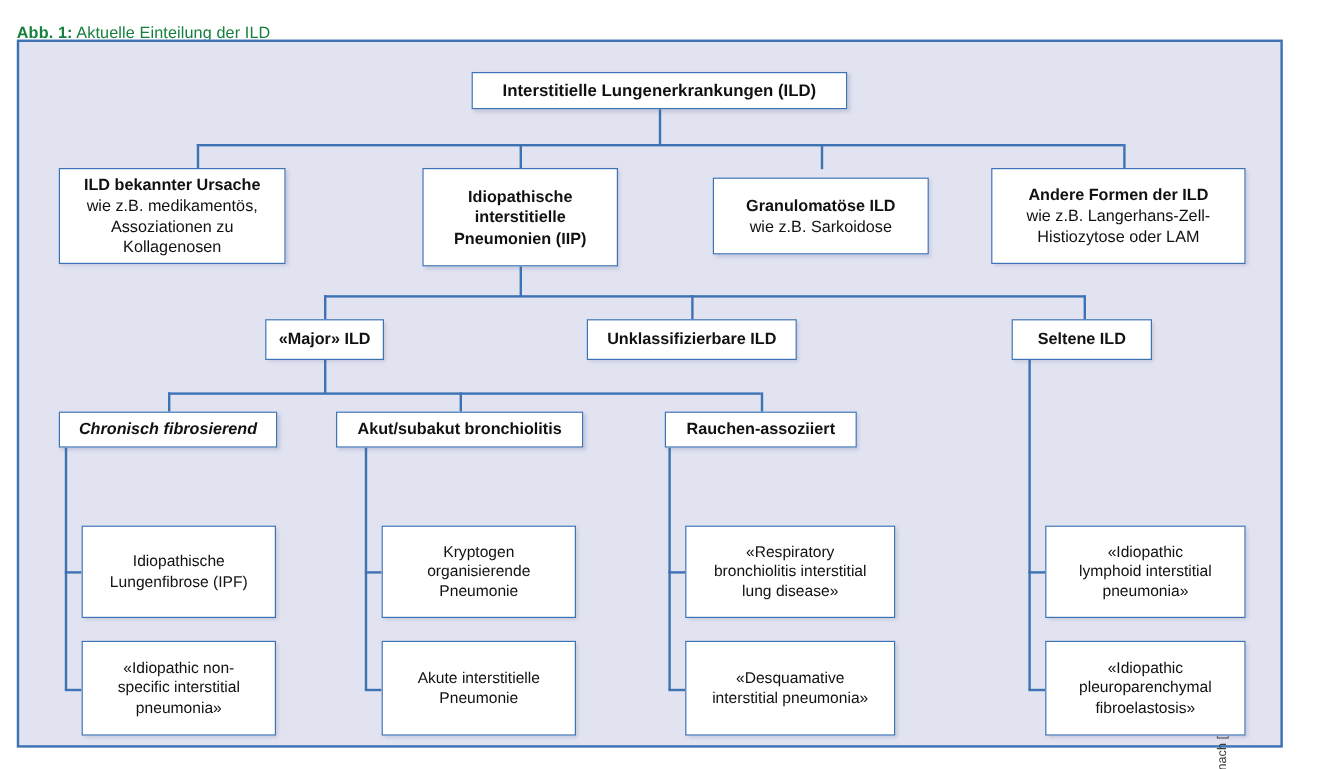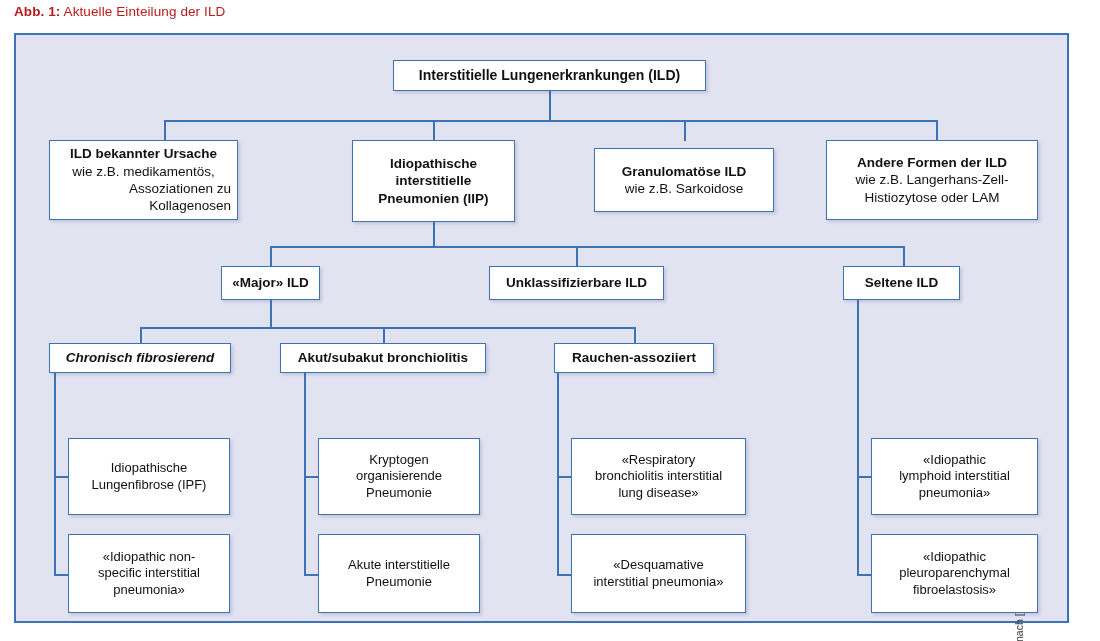--- a/index.html
+++ b/index.html
@@ -10,23 +10,23 @@
   body {
     width: 1100px; height: 641px;
     font-family: "Liberation Sans", sans-serif;
     position: relative;
     overflow: hidden;
   }
 
   
   #caption {
     position: absolute;
-    left: 14px; top: 4px;
+    left: 14px; top: 20px;
     font-size: 13.5px;
-    color: #b91c1c;
+    color: #15803d;
     white-space: nowrap;
     letter-spacing: .1px;
   }
   #caption .lead { font-weight: bold; }
 
   
   #panel {
     position: absolute;
     left: 14px; top: 33px;
     width: 1055px; height: 590px;
@@ -54,21 +54,21 @@
   
   .node {
     position: absolute;
     background: #ffffff;
     border: 1.5px solid #3d72b4;
     box-shadow: 2px 2px 3px rgba(80,90,140,.22);
     display: flex;
     flex-direction: column;
     align-items: center;
     justify-content: center;
-    text-align: right;
+    text-align: center;
     color: #111111;
     line-height: 1.28;
     padding: 3px 6px;
     z-index: 3;
   }
   .node .ttl { font-weight: bold; }
   .node .sub { font-weight: normal; }
   .node.b { font-weight: bold; }
 
   .fs13 { font-size: 13px; }

